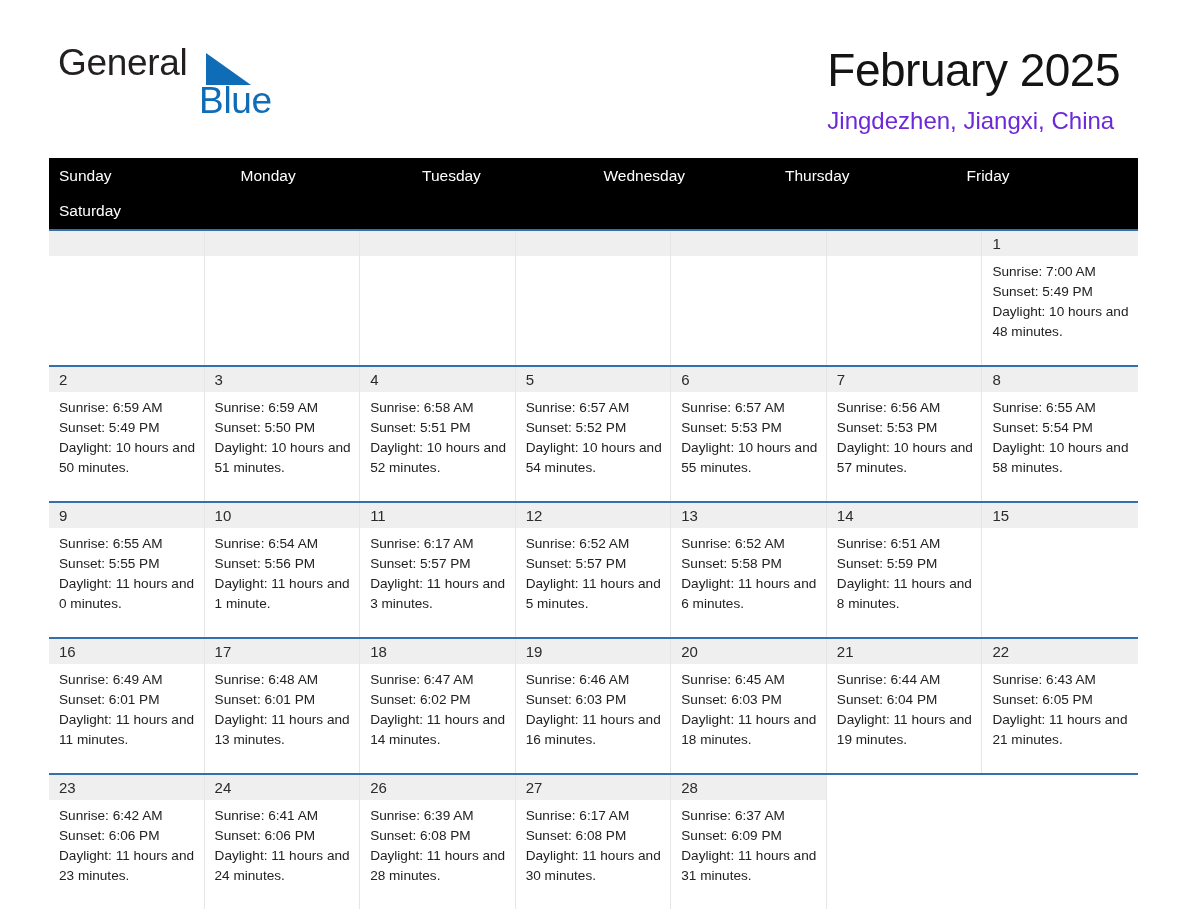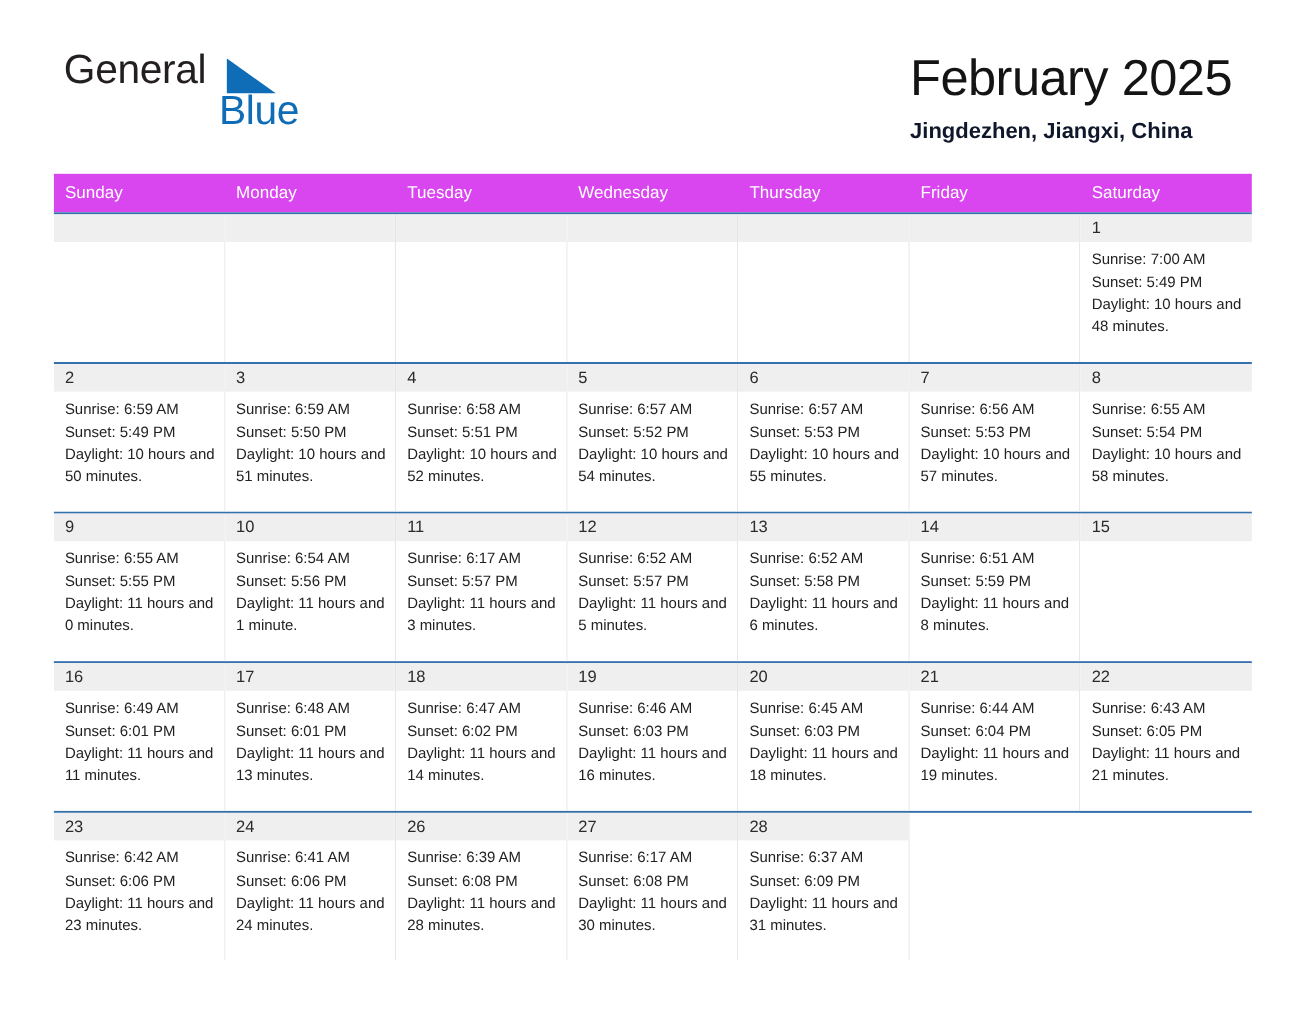--- a/index.html
+++ b/index.html
@@ -75,38 +75,38 @@
   .month-title {
     font-size: 46px;
     font-weight: 400;
     color: #141414;
     line-height: 1.05;
     letter-spacing: -0.5px;
     margin: 0;
     white-space: nowrap;
   }
   .location-title {
-    font-size: 20px;
-    font-weight: 700;
-    color: #0f172a;
+    font-size: 24px;
+    font-weight: 400;
+    color: #6d28d9;
     margin: 14px 0 0 0;
     line-height: 1.1;
     white-space: nowrap;
   }
 
   
   .calendar {
     margin: 8px 50px 0 49px;
     width: 1089px;
   }
 
   .weekday-header {
     display: grid;
-    grid-template-columns: repeat(7, 1fr);
-    background: #d946ef;
+    grid-template-columns: repeat(6, 1fr);
+    background: #000000;
   }
   .weekday-cell {
     color: #ffffff;
     font-size: 15.5px;
     padding: 8px 0 8px 10px;
     line-height: 1.25;
     font-weight: 400;
   }
 
   .week-row {

